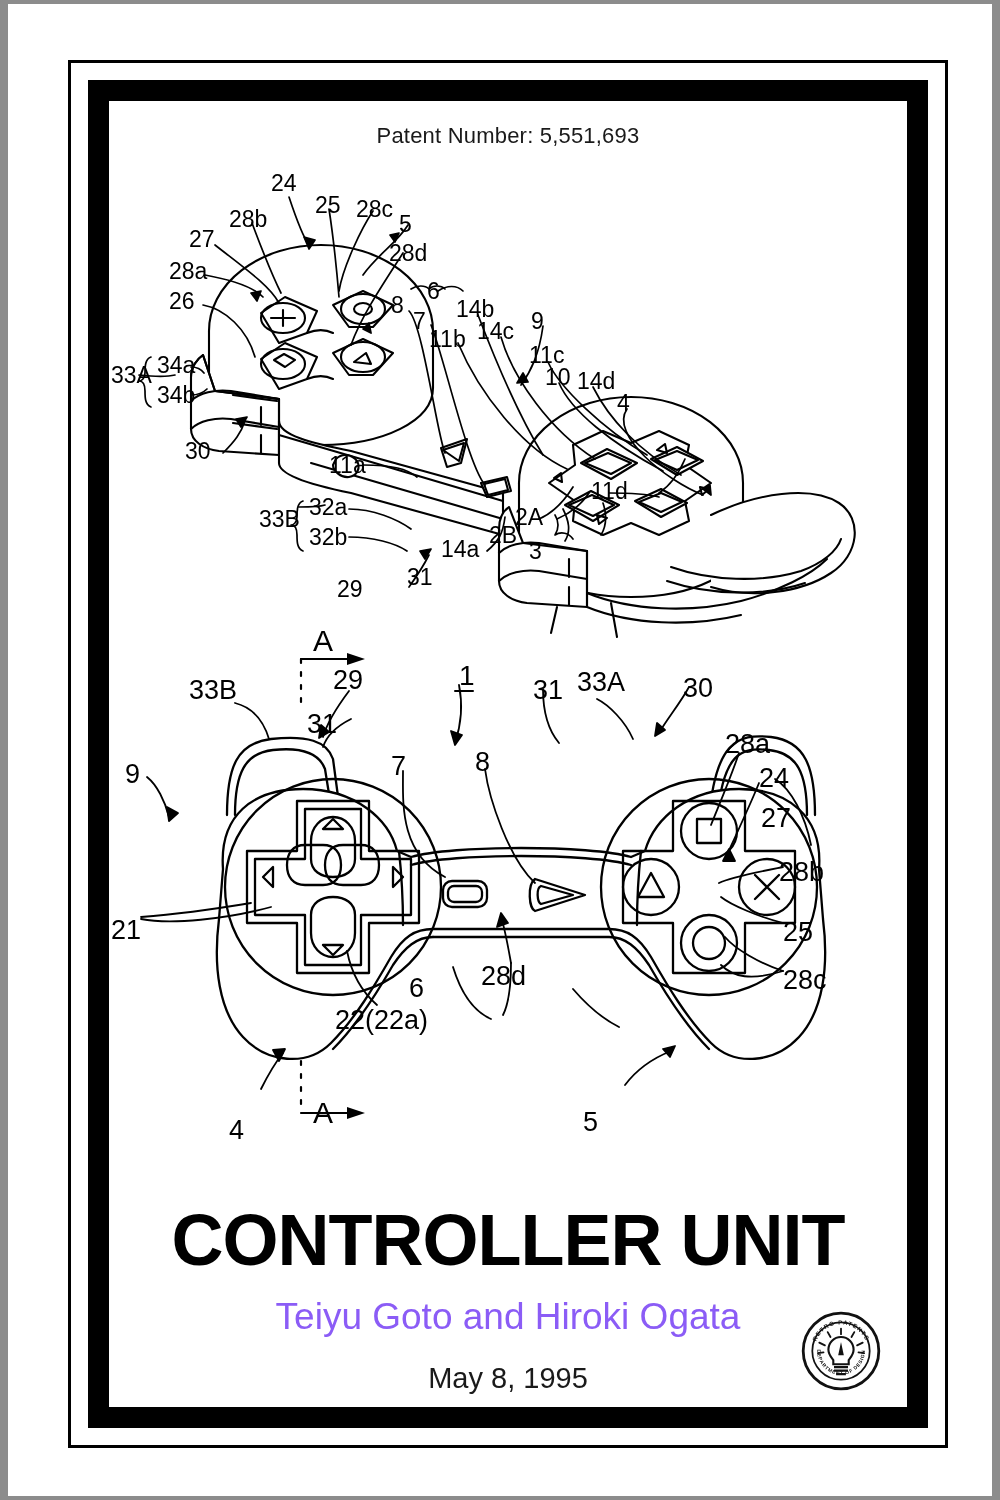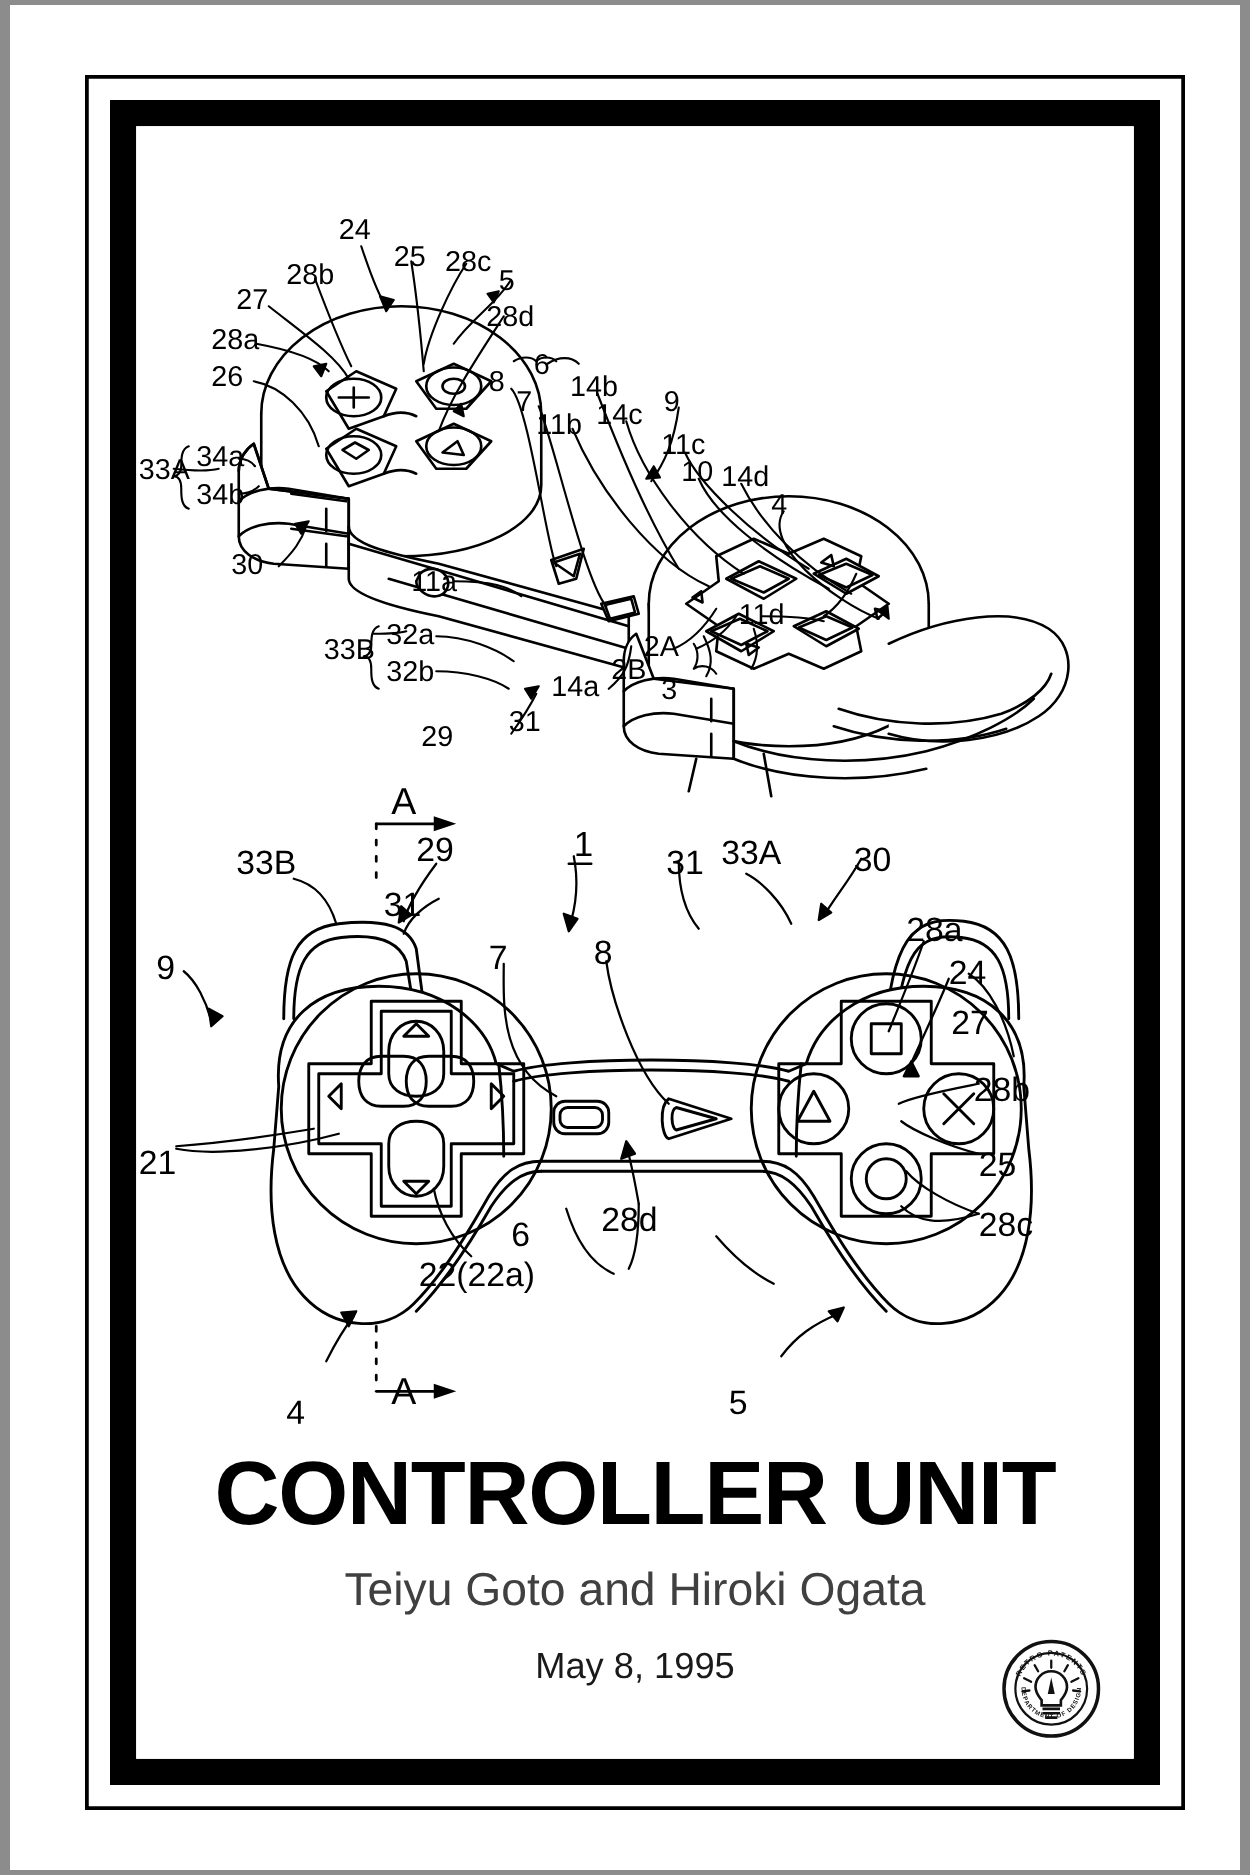--- a/index.html
+++ b/index.html
@@ -77,33 +77,34 @@
   #fig-top { top: 62px; height: 480px; }
   #fig-bottom { top: 518px; height: 520px; }
 
   .fig-wrap svg { display: block; margin: 0 auto; }
 
   .title-block {
     position: absolute;
     left: 0;
     width: 100%;
     text-align: center;
+    margin-top: 45px;
   }
   .poster-title {
     top: 1058px;
     font-size: 72px;
     font-weight: bold;
     letter-spacing: -1px;
     color: #000;
     line-height: 1;
   }
   .poster-authors {
     top: 1152px;
     font-size: 37px;
-    color: #404040;
+    color: #8b5cf6;
     line-height: 1;
   }
   .poster-date {
     top: 1218px;
     font-size: 29px;
     color: #1a1a1a;
     line-height: 1;
   }
 
   .seal {
@@ -117,20 +118,21 @@
 </style>
 </head>
 <body>
 
 <div class="poster-root">
   <div class="paper">
     <div class="frame-outer">
       <div class="frame-inner">
         <div class="sheet">
 
+          <div class="patent-number">Patent Number: 5,551,693</div>
 
           <div class="fig-wrap" id="fig-top">
             <svg width="820" height="480" viewBox="0 0 820 480" fill="none" stroke="#000" stroke-width="2.1" stroke-linecap="round" stroke-linejoin="round">
 
               <g>
 
                 <ellipse cx="210" cy="168" rx="112" ry="86"></ellipse>
 
                 <path d="M98 168 L98 225 C98 258 148 282 210 282 C272 282 322 258 322 225 L322 168" fill="#fff"></path>
 

